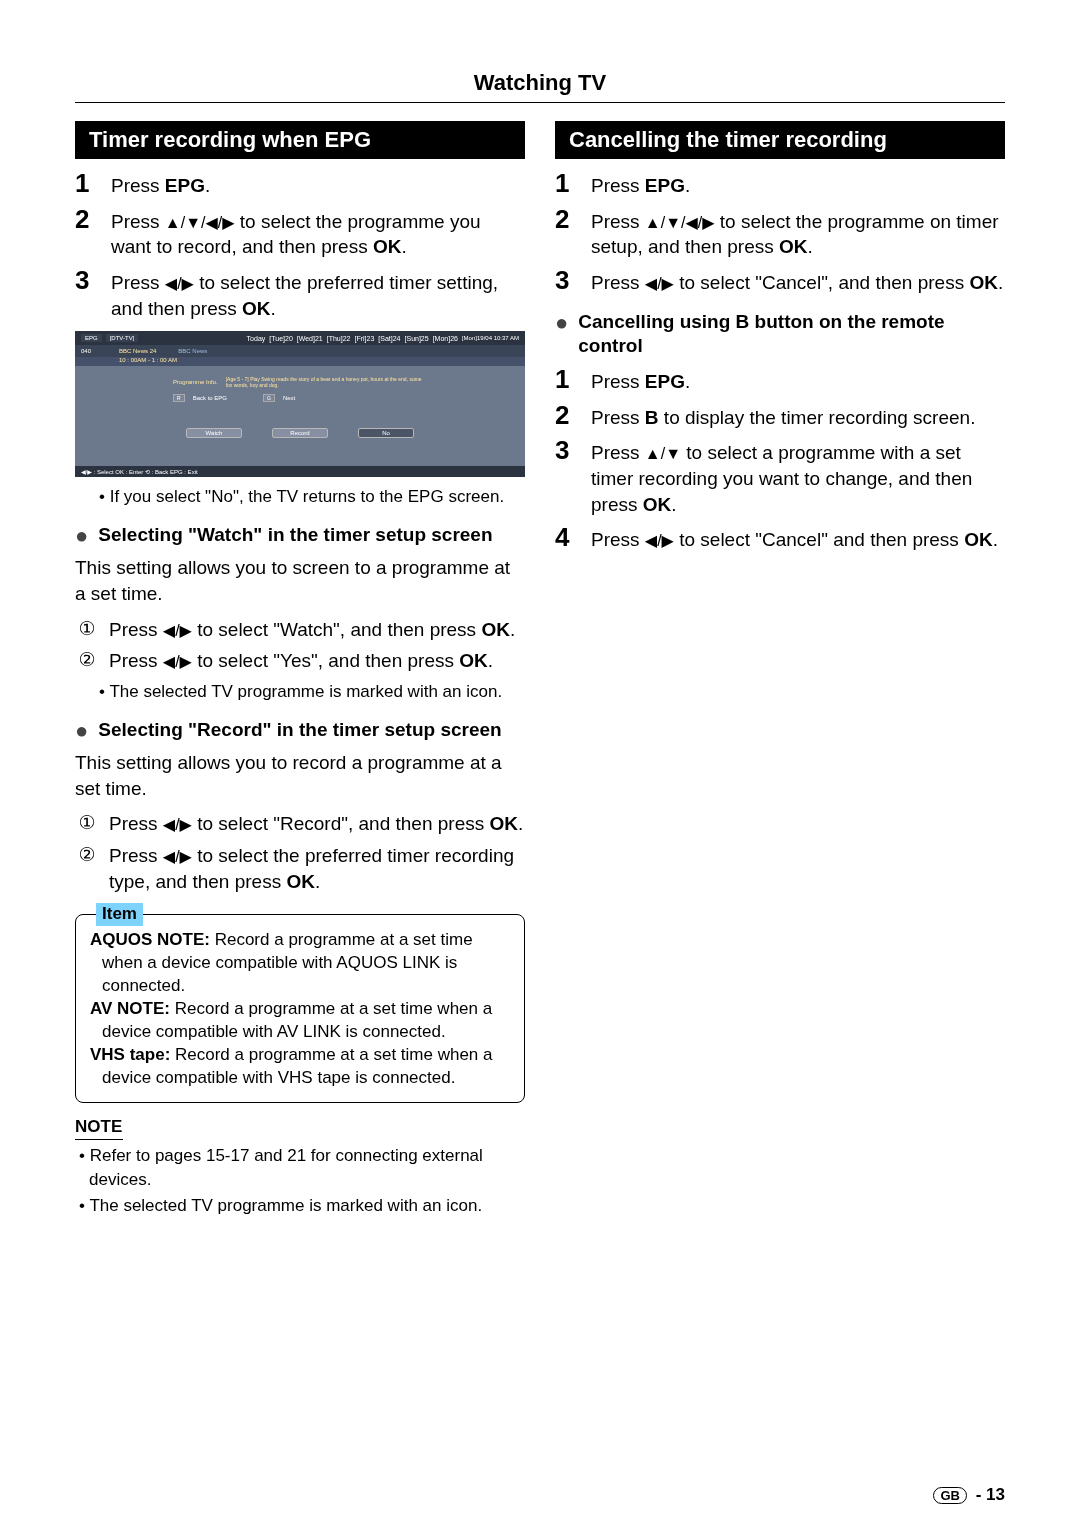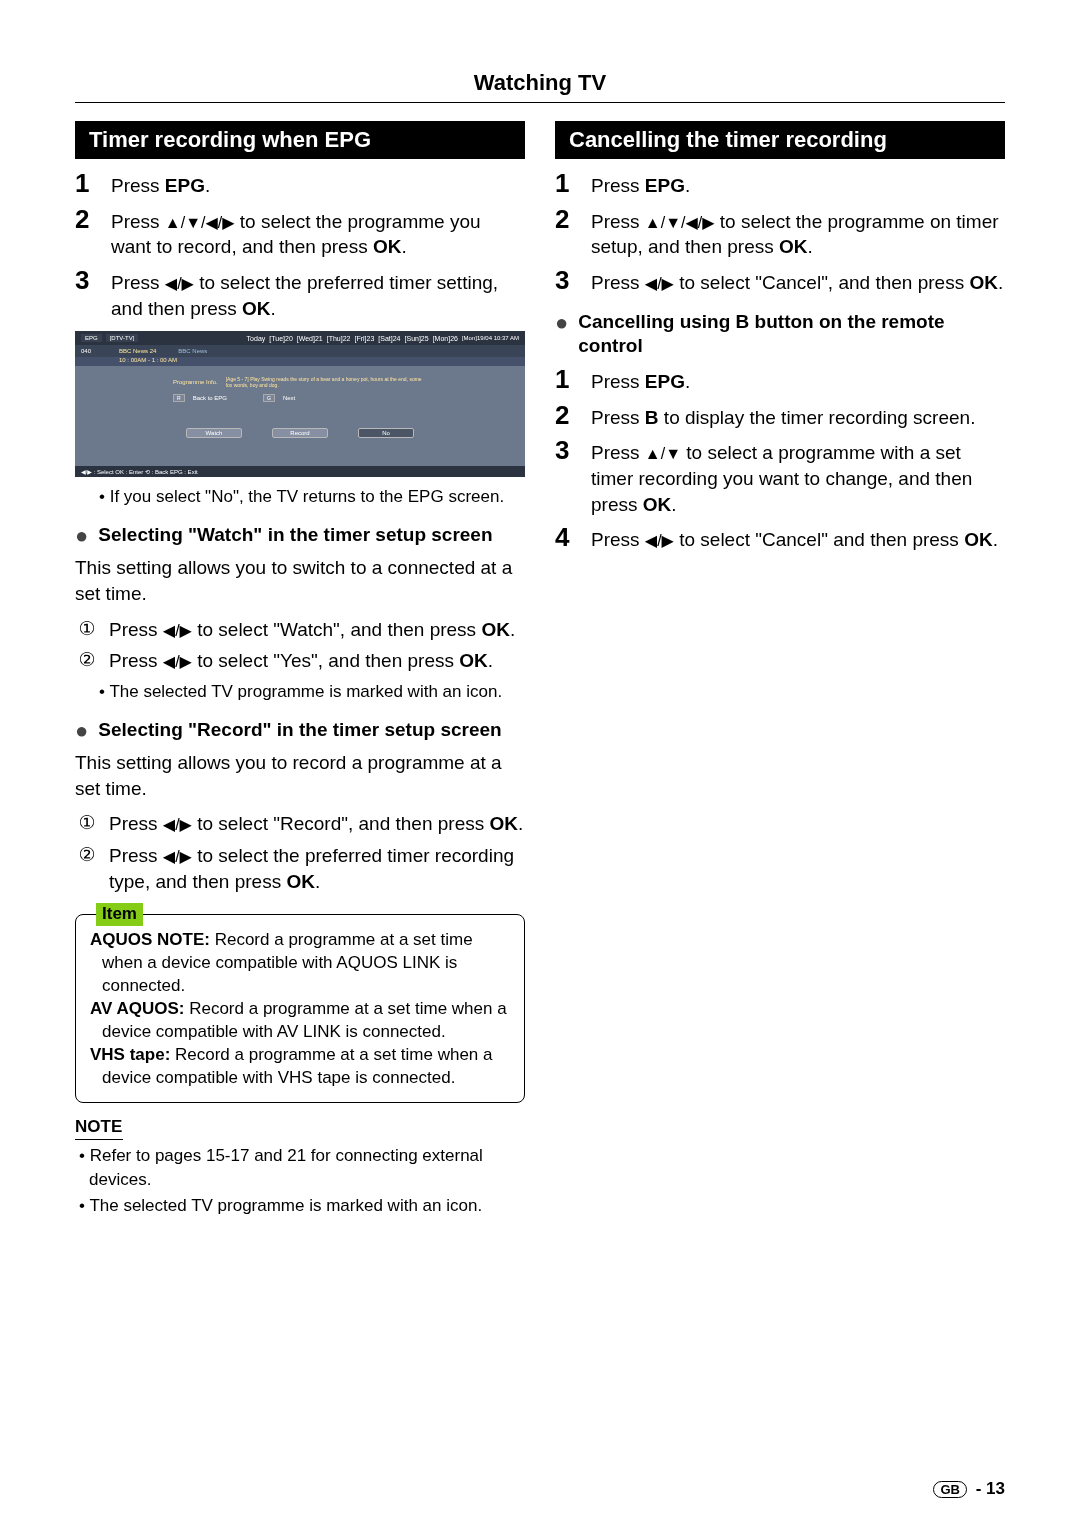--- a/index.html
+++ b/index.html
@@ -120,21 +120,21 @@
     position: relative;
     padding: 14px 14px 12px 14px;
     margin-top: 20px;
     font-size: 17px;
     line-height: 1.35;
   }
   .item-box-label {
     position: absolute;
     top: -12px;
     left: 20px;
-    background: #84cc16;
+    background: #7dd3fc;
     padding: 0 6px;
     font-weight: bold;
     font-size: 17px;
   }
   .item-row { padding-left: 12px; text-indent: -12px; }
   .note-label {
     font-size: 17px;
     font-weight: bold;
     margin-top: 14px;
     border-bottom: 1.5px solid #000;
@@ -214,21 +214,21 @@
   }
   .epg-btn.sel { background: #4b5566; color: #fff; }
   .epg-foot {
     background: #2b3340;
     font-size: 6px;
     padding: 2px 6px;
   }
   .page-footer {
     position: absolute;
     right: 75px;
-    bottom: 28px;
+    bottom: 22px;
     font-size: 17px;
   }
   .gb-badge {
     border: 1.5px solid #000;
     border-radius: 10px;
     padding: 0 6px;
     font-size: 13px;
     font-weight: bold;
     margin-right: 4px;
   }
@@ -309,21 +309,21 @@
         </div>
         <div class="epg-foot">◀/▶ : Select   OK  : Enter   ⟲  : Back   EPG  : Exit</div>
       </div>
 
       <p class="bullet-note">• <span>If you select "No", the TV returns to the EPG screen.</span></p>
 
       <div class="circle-head">
         <span class="circle-glyph">●</span>
         <span class="circle-title">Selecting "Watch" in the timer setup screen</span>
       </div>
-      <p class="body-text">This setting allows you to switch to a connected at a set time.</p>
+      <p class="body-text">This setting allows you to screen to a programme at a set time.</p>
       <ol class="sub-steps">
         <li>
           <span class="circ-num">①</span>
           <span class="sub-text">
             <span>Press </span><span class="arrow-glyph">◀/▶</span><span> to select "Watch", and then press </span><b>OK</b><span>.</span>
           </span>
         </li>
         <li>
           <span class="circ-num">②</span>
           <span class="sub-text">
@@ -349,21 +349,21 @@
           <span class="circ-num">②</span>
           <span class="sub-text">
             <span>Press </span><span class="arrow-glyph">◀/▶</span><span> to select the preferred timer recording type, and then press </span><b>OK</b><span>.</span>
           </span>
         </li>
       </ol>
 
       <div class="item-box">
         <span class="item-box-label">Item</span>
         <div class="item-row"><b>AQUOS NOTE:</b><span> Record a programme at a set time when a device compatible with AQUOS LINK is connected.</span></div>
-        <div class="item-row"><b>AV AQUOS:</b><span> Record a programme at a set time when a device compatible with AV LINK is connected.</span></div>
+        <div class="item-row"><b>AV NOTE:</b><span> Record a programme at a set time when a device compatible with AV LINK is connected.</span></div>
         <div class="item-row"><b>VHS tape:</b><span> Record a programme at a set time when a device compatible with VHS tape is connected.</span></div>
       </div>
 
       <div class="note-label">NOTE</div>
       <div class="note-text">
         <div class="row">• <span>Refer to pages 15-17 and 21 for connecting external devices.</span></div>
         <div class="row">• <span>The selected TV programme is marked with an icon.</span></div>
       </div>
     </div>
 

